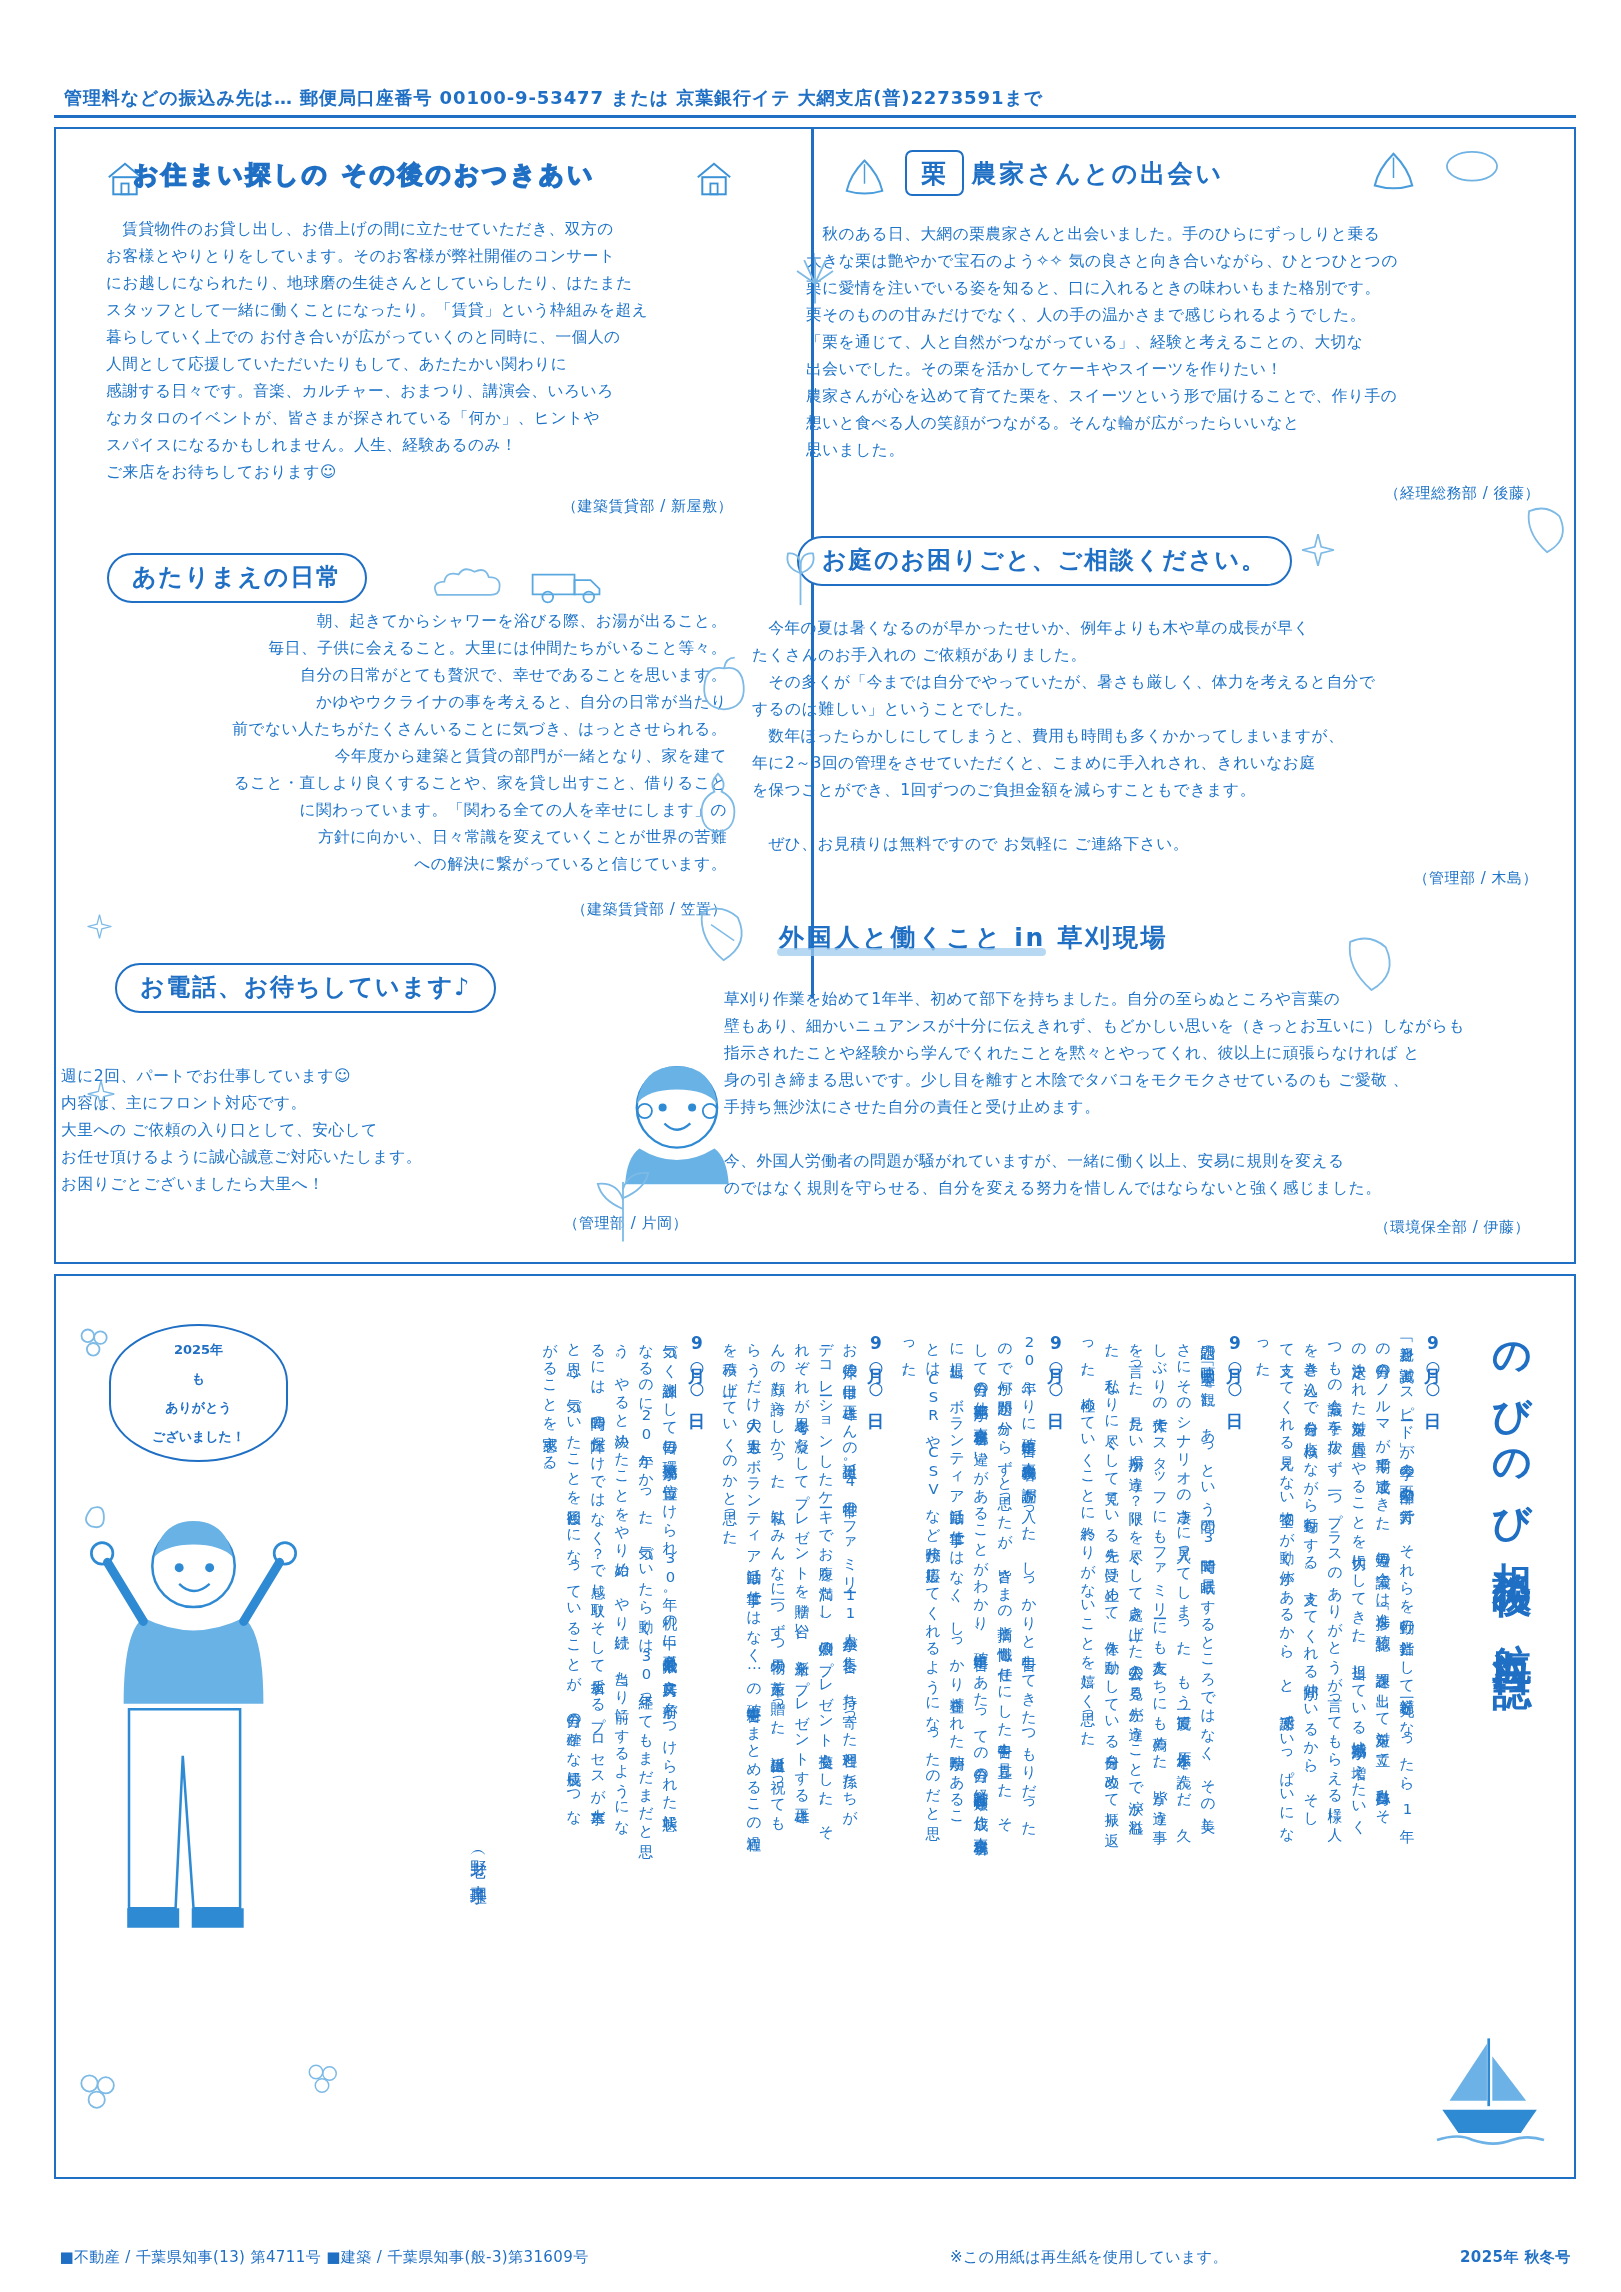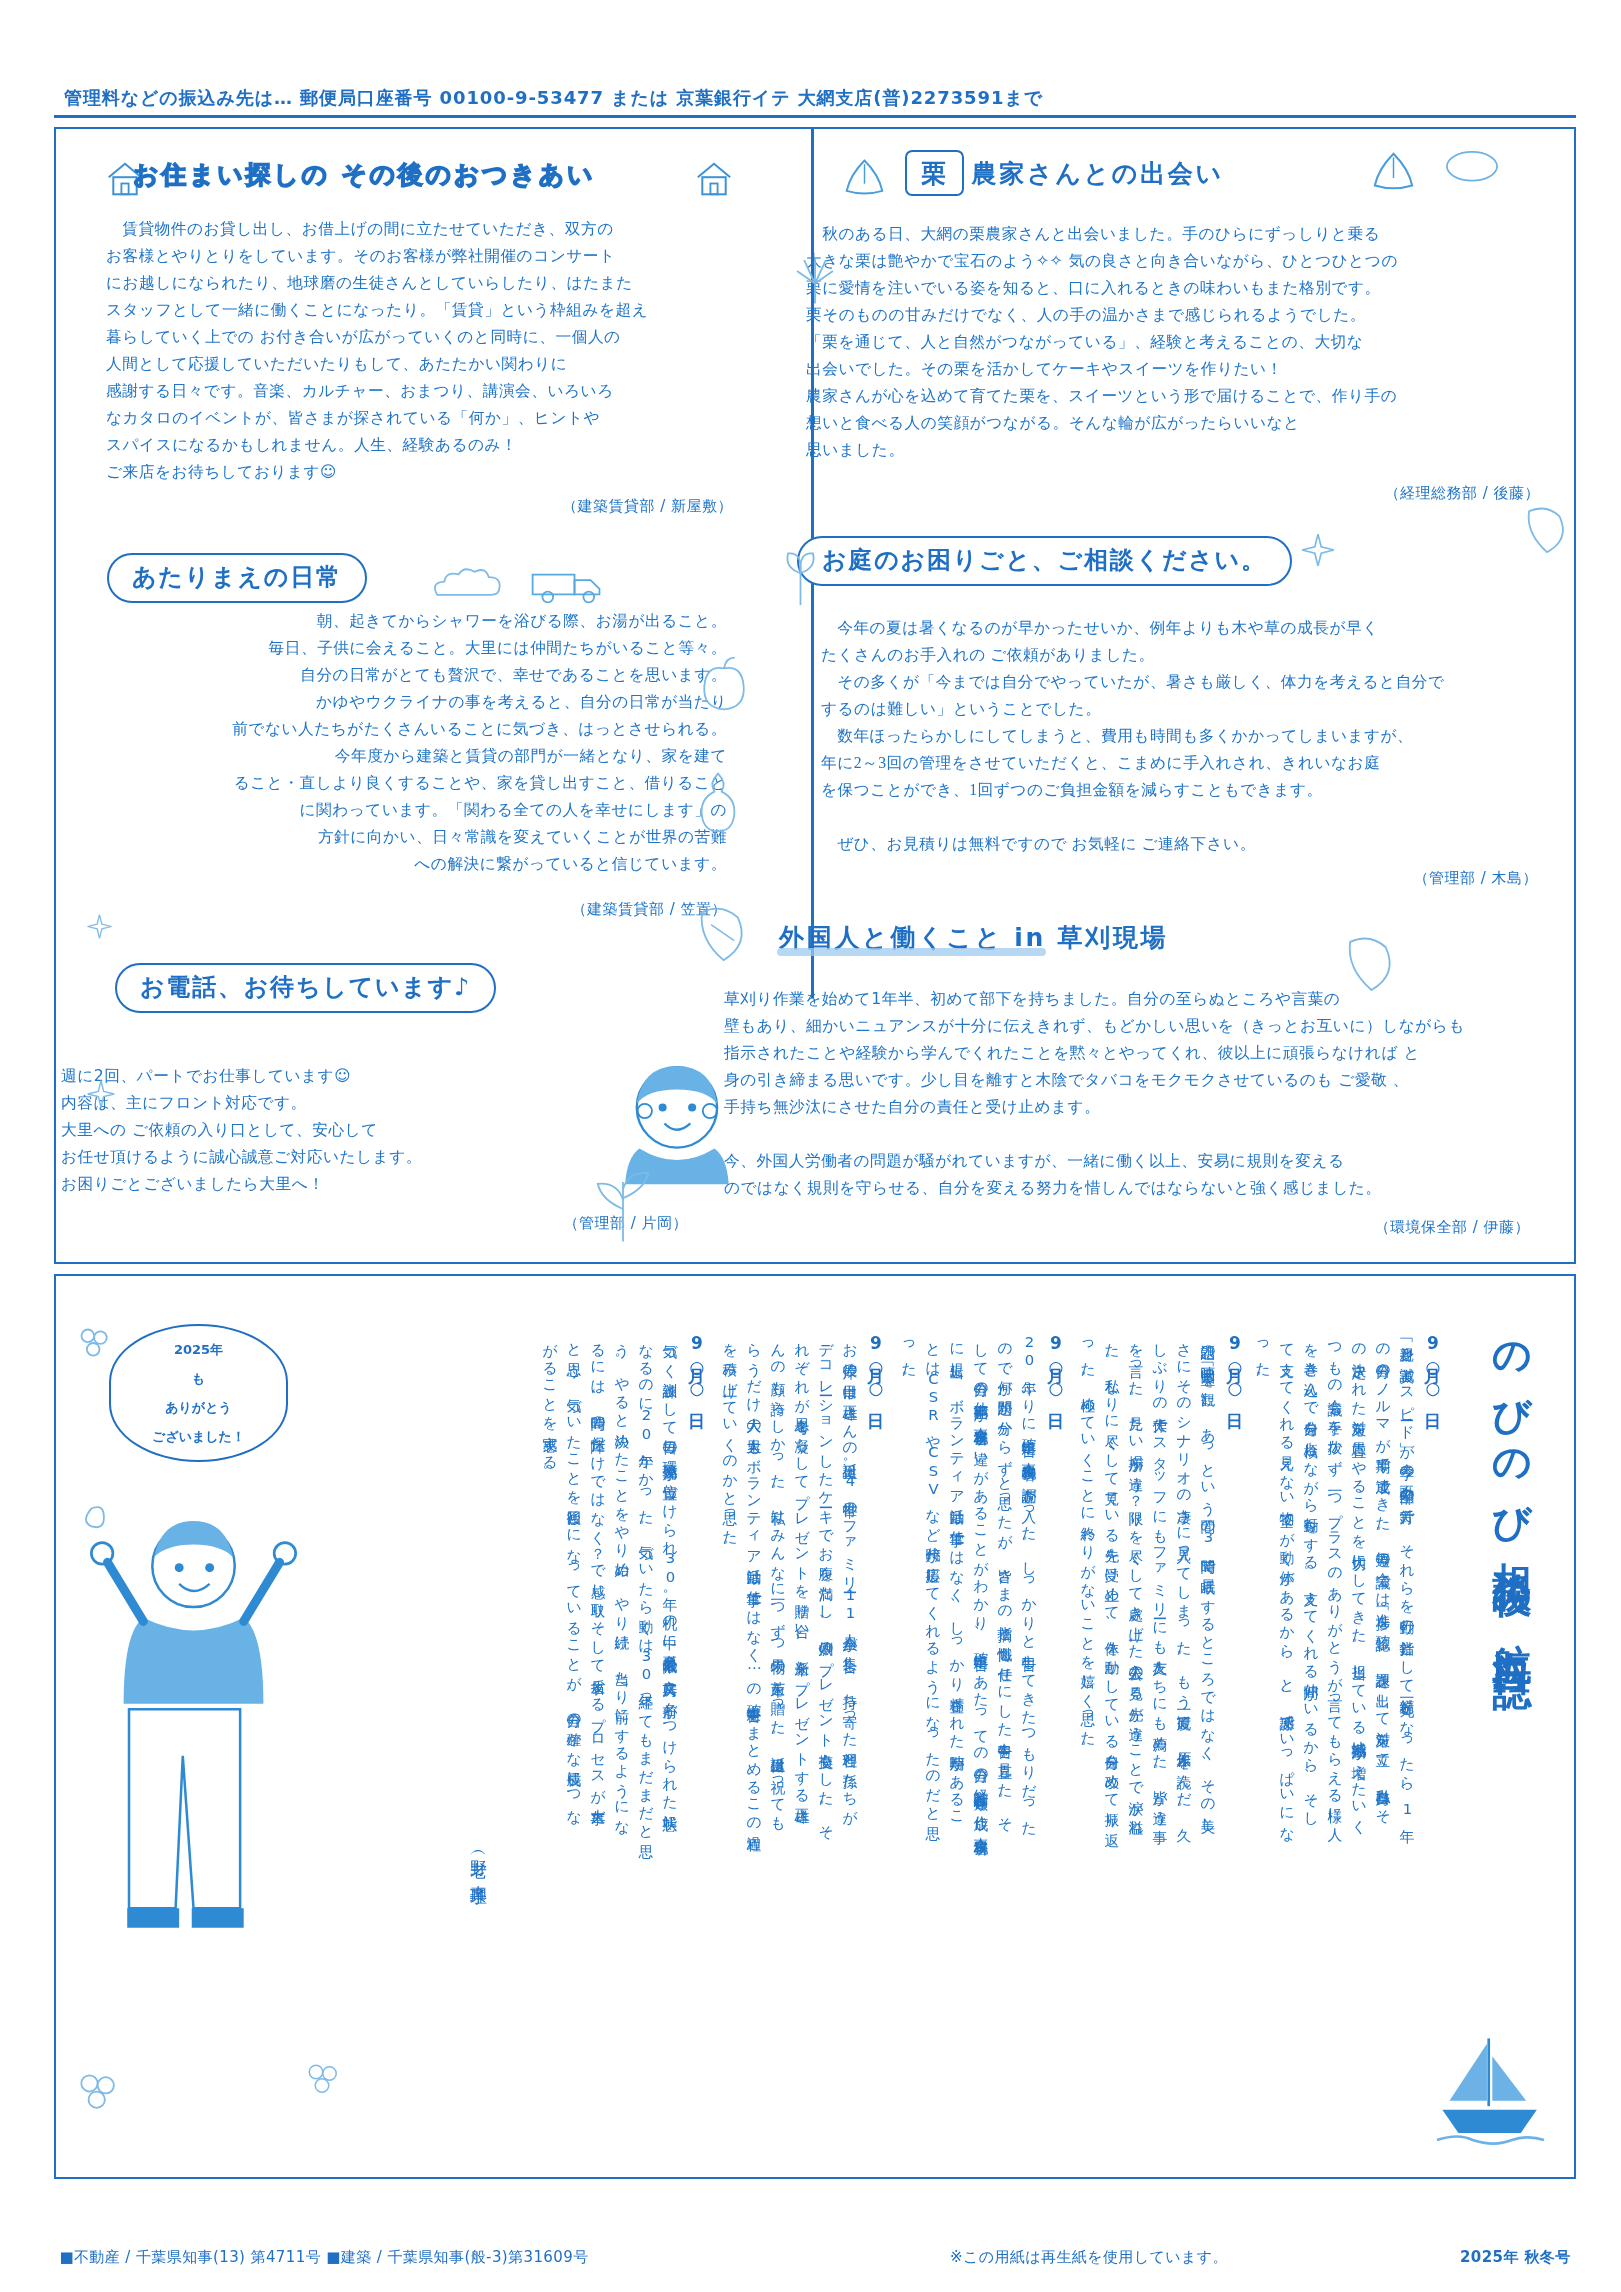--- a/index.html
+++ b/index.html
@@ -305,21 +305,21 @@
 「栗を通じて、人と自然がつながっている」、経験と考えることの、大切な
 出会いでした。その栗を活かしてケーキやスイーツを作りたい！
 農家さんが心を込めて育てた栗を、スイーツという形で届けることで、作り手の
 想いと食べる人の笑顔がつながる。そんな輪が広がったらいいなと
 思いました。</div>
   <div class="blk sig" style="left:806px;top:484px;width:734px;">（経理総務部 / 後藤）</div>
 
   <div class="blk" style="left:797px;top:536px;">
     <span class="head-bubble">お庭のお困りごと、ご相談ください。</span>
   </div>
-  <div class="blk body-txt" style="left:821px;top:614px;width:757px;font-family:Liberation Serif, serif;">　今年の夏は暑くなるのが早かったせいか、例年よりも木や草の成長が早く
+  <div class="blk body-txt" style="left:752px;top:614px;width:757px;">　今年の夏は暑くなるのが早かったせいか、例年よりも木や草の成長が早く
 たくさんのお手入れの ご依頼がありました。
 　その多くが「今までは自分でやっていたが、暑さも厳しく、体力を考えると自分で
 するのは難しい」ということでした。
 　数年ほったらかしにしてしまうと、費用も時間も多くかかってしまいますが、
 年に2～3回の管理をさせていただくと、こまめに手入れされ、きれいなお庭
 を保つことができ、1回ずつのご負担金額を減らすこともできます。
 
 　ぜひ、お見積りは無料ですので お気軽に ご連絡下さい。</div>
   <div class="blk sig" style="left:781px;top:869px;width:757px;">（管理部 / 木島）</div>
 

